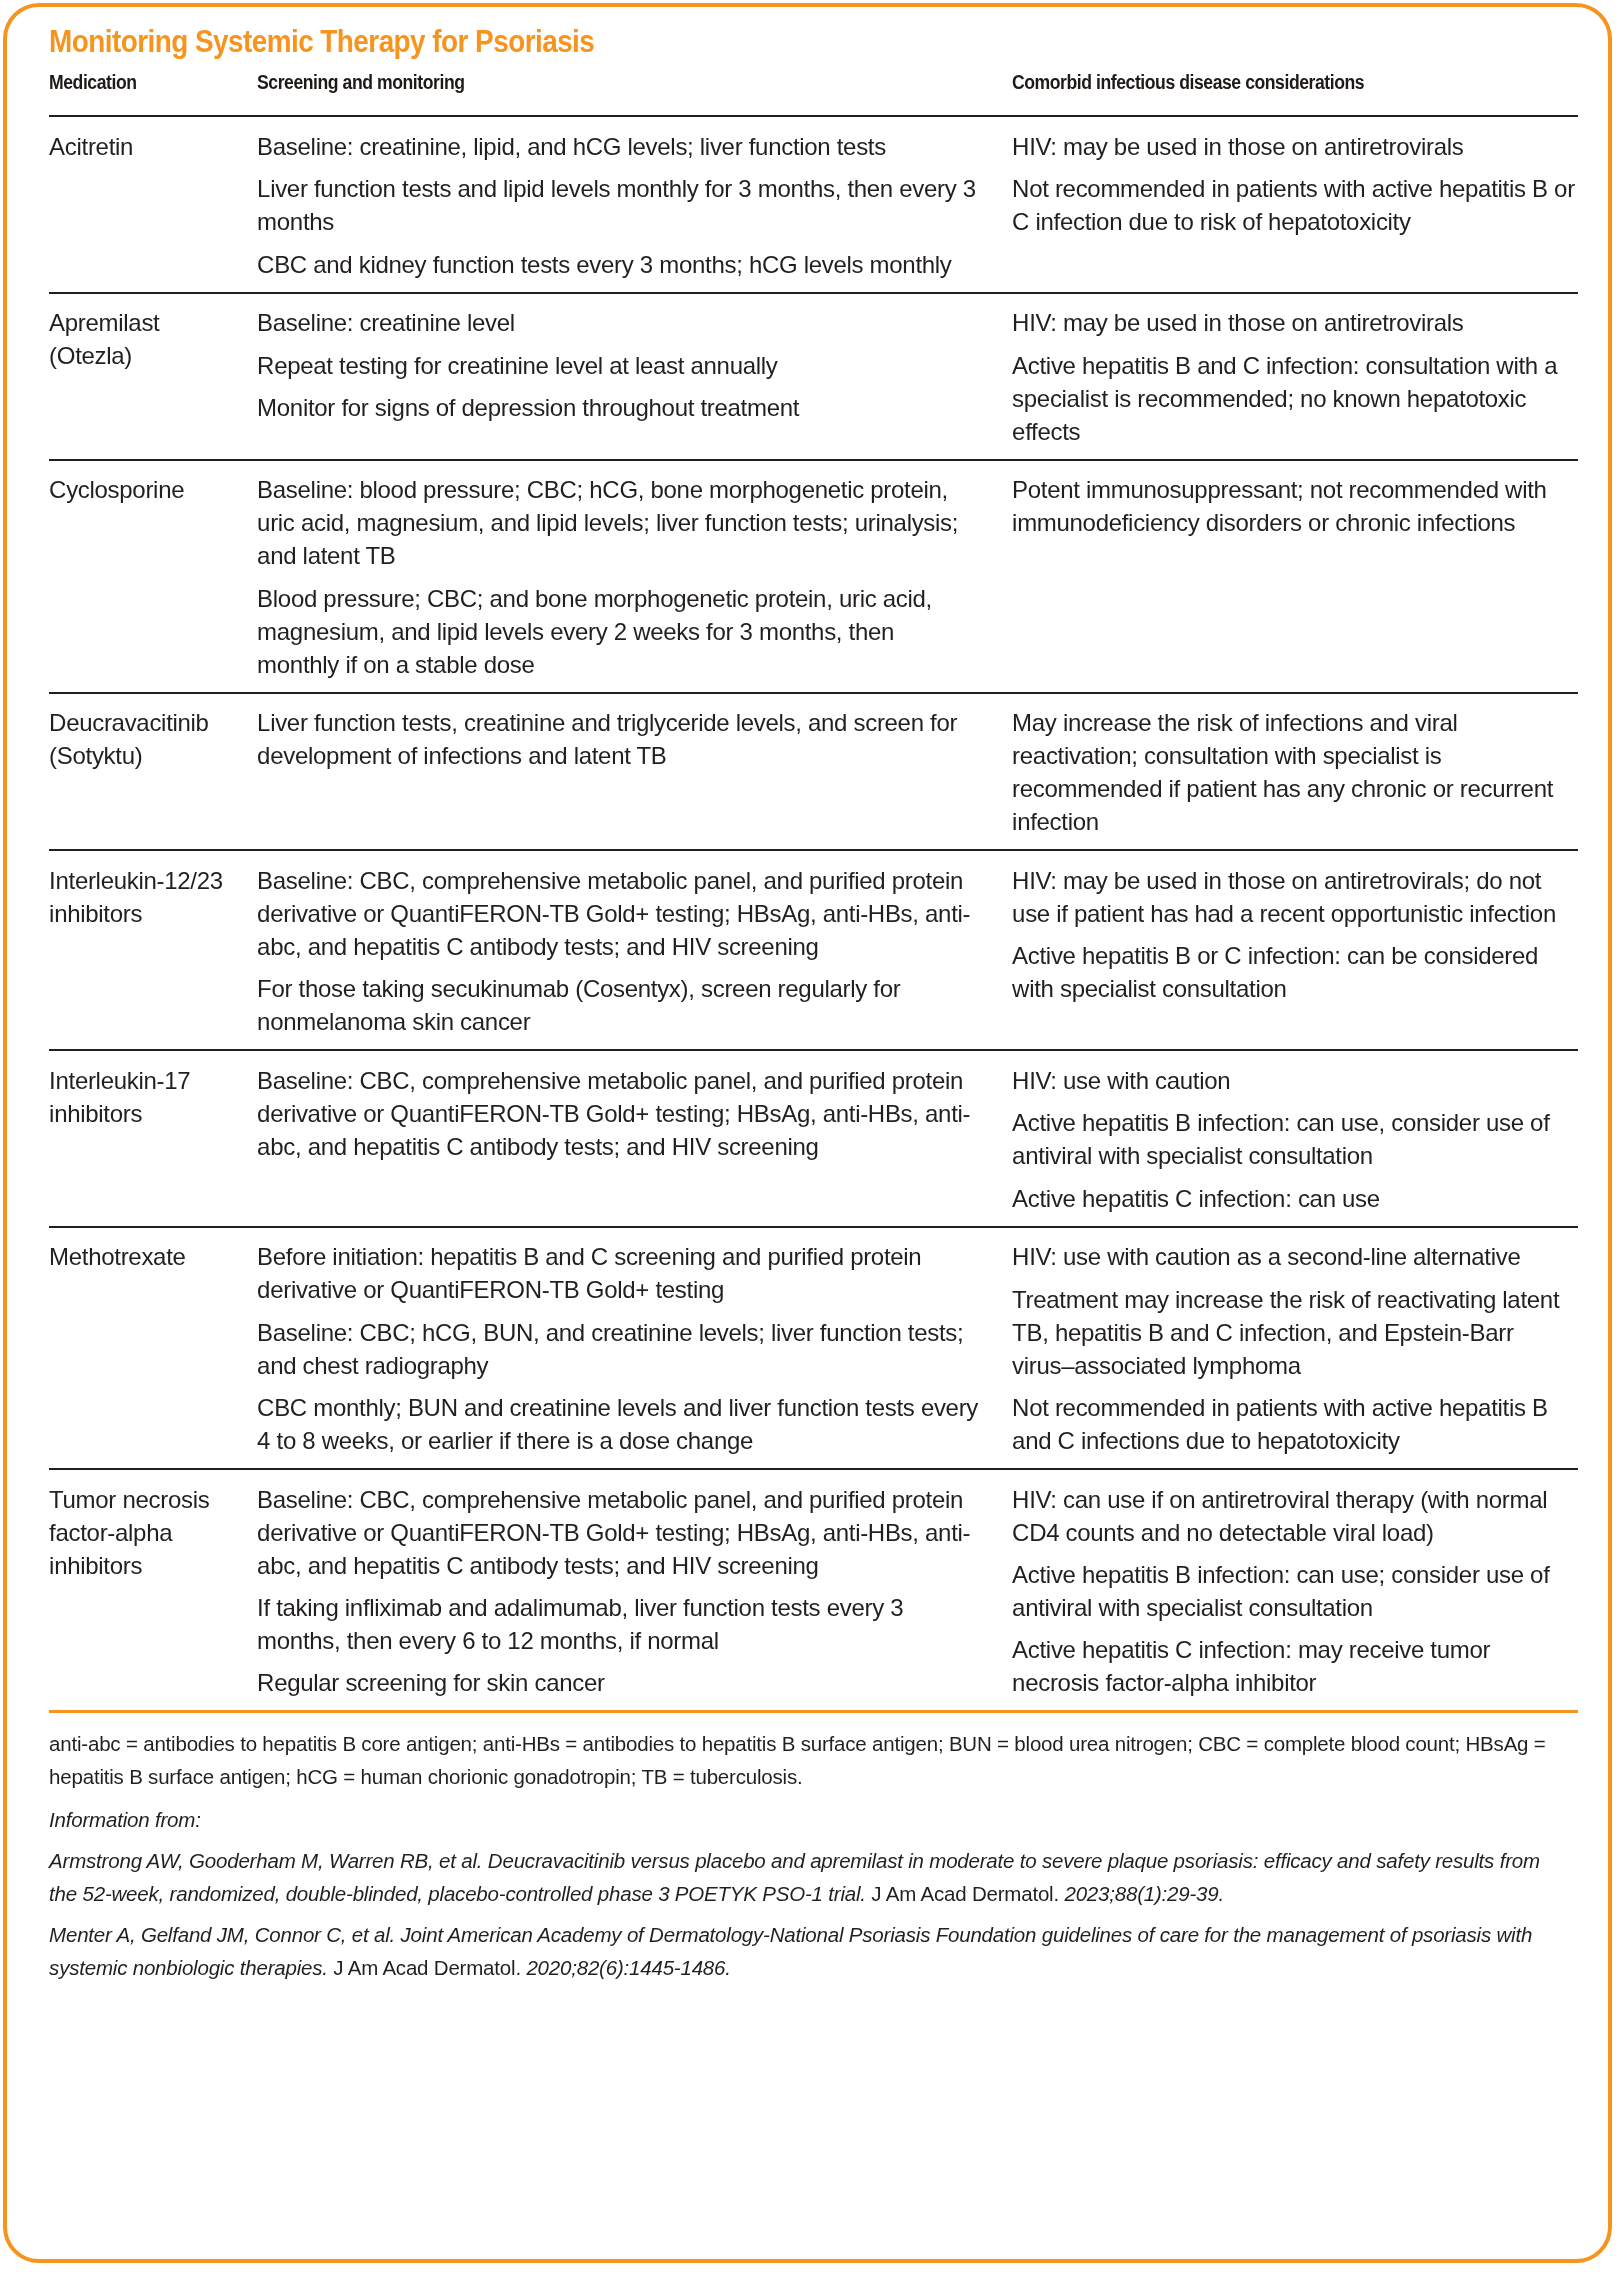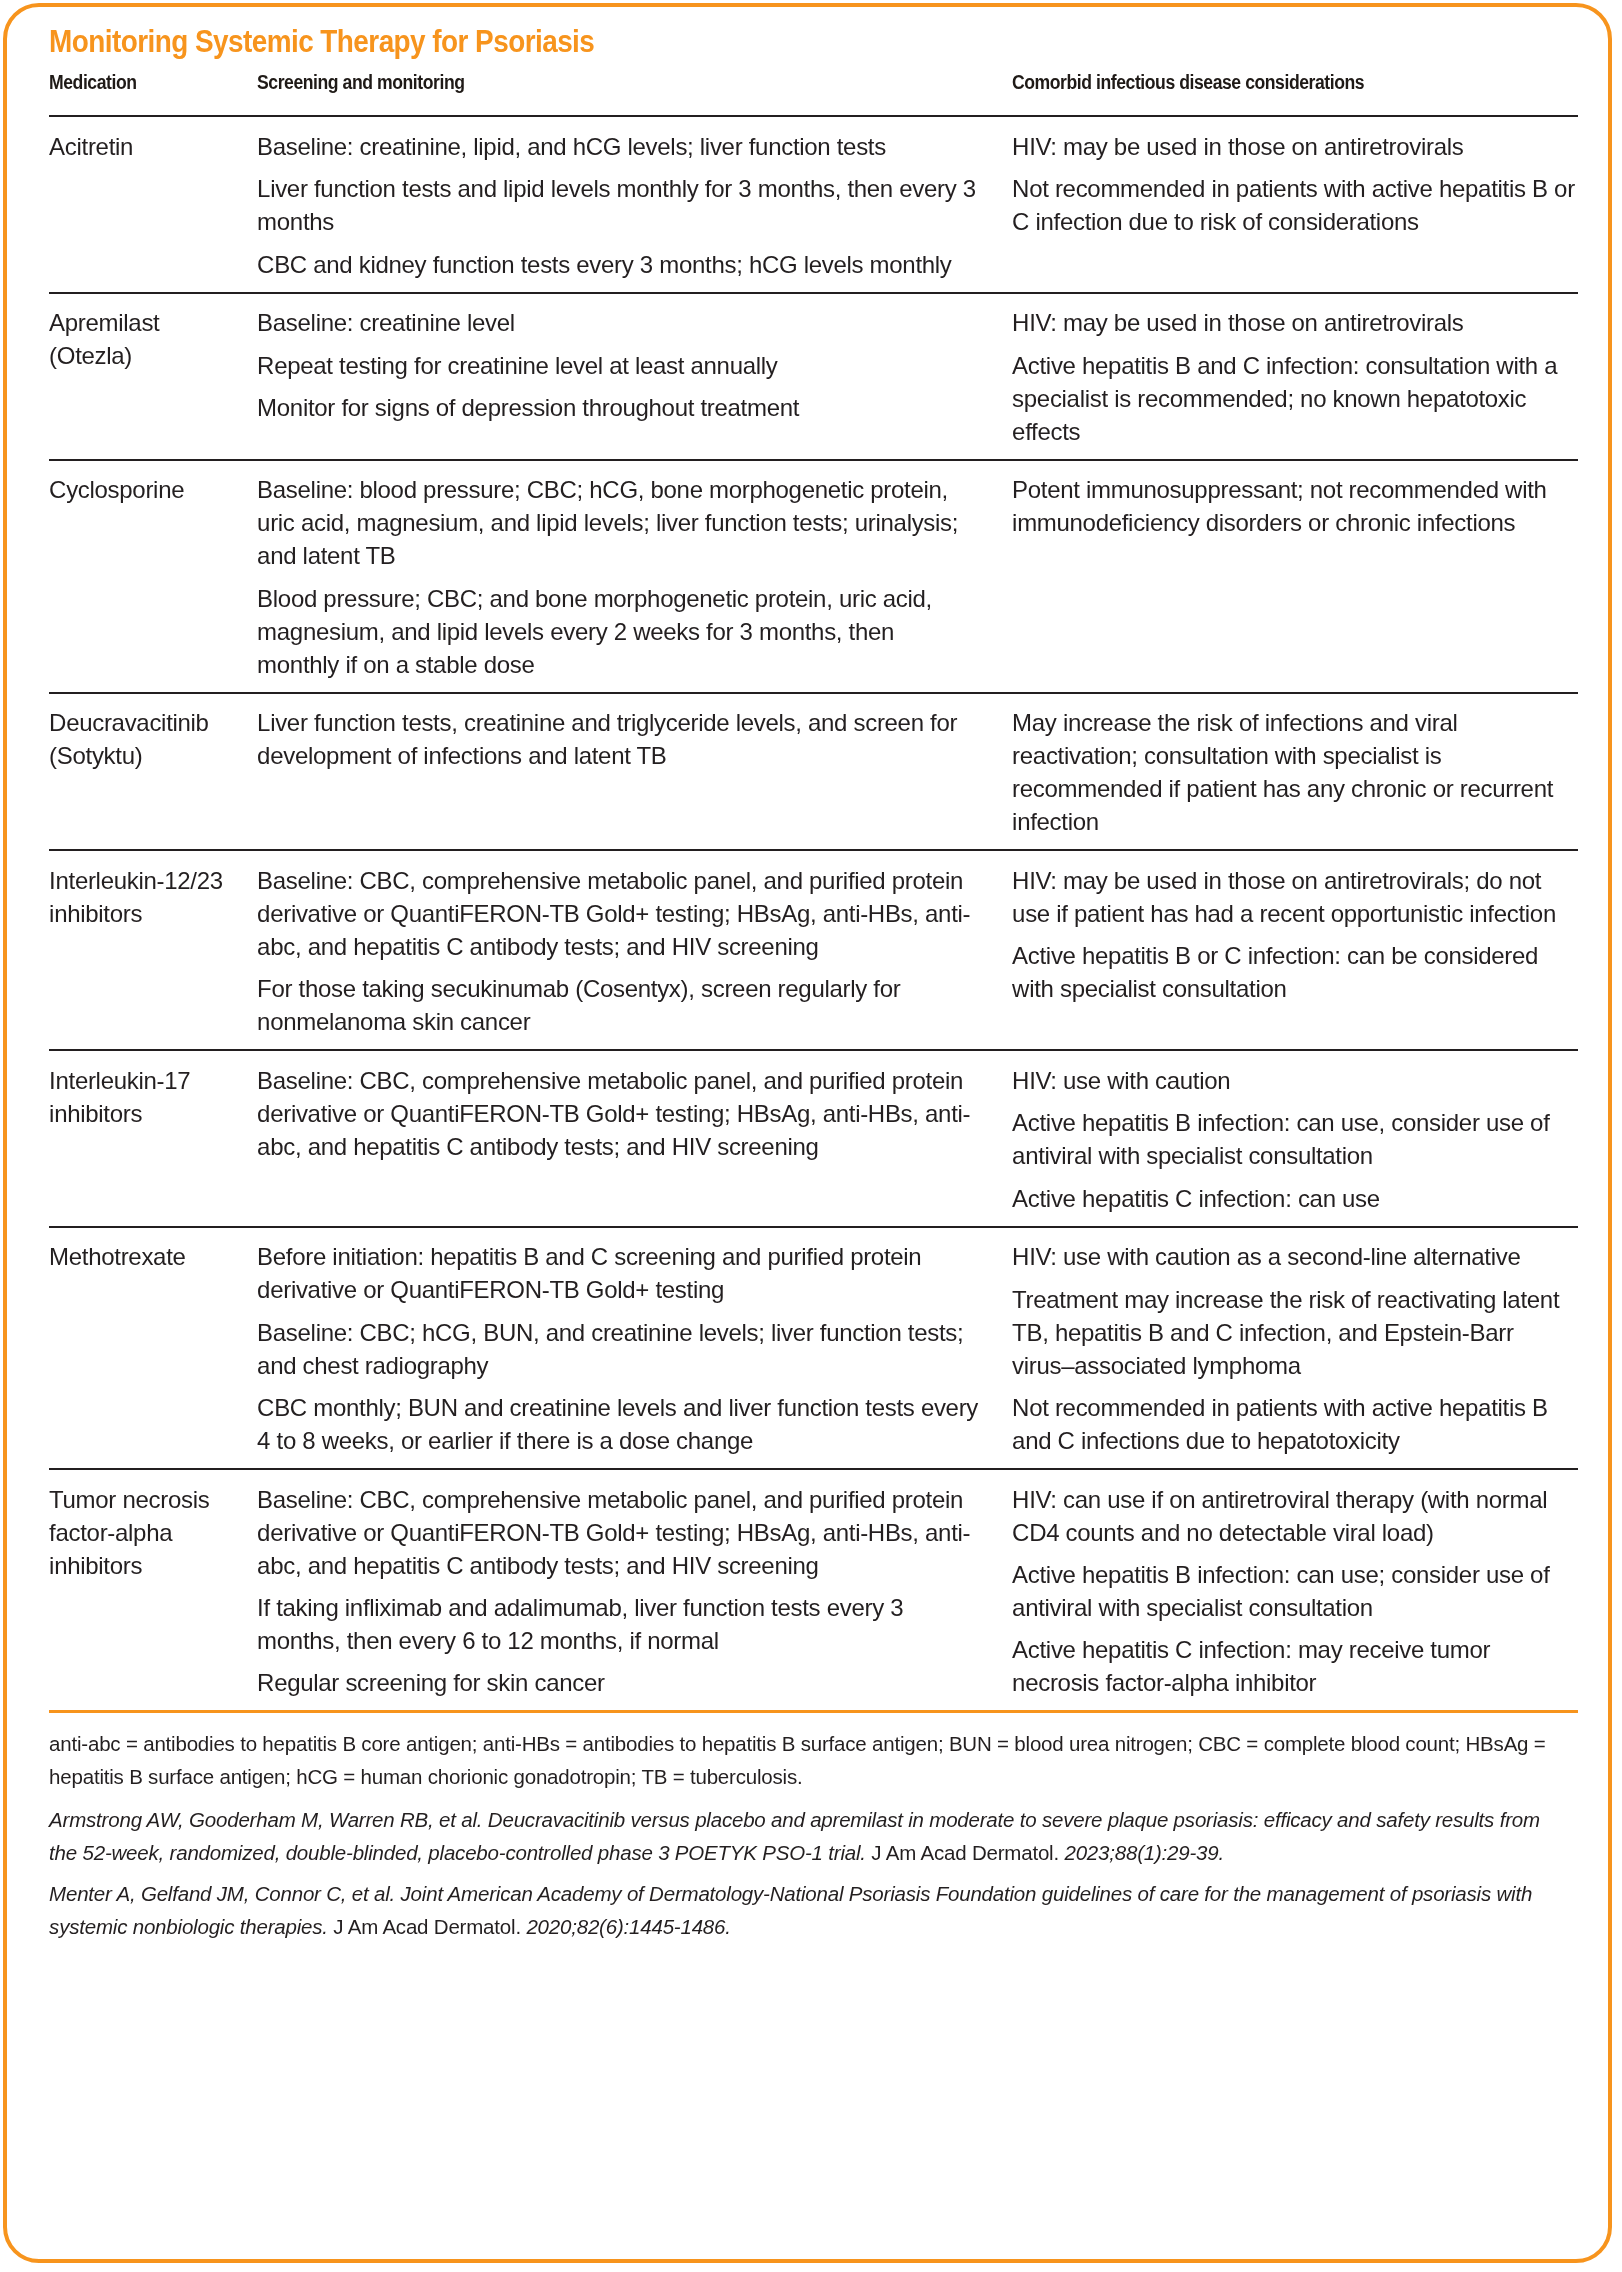--- a/index.html
+++ b/index.html
@@ -73,21 +73,21 @@
 
         <tr>
           <td class="med">Acitretin</td>
           <td class="mon">
             <div class="cell-para">Baseline: creatinine, lipid, and hCG levels; liver function tests</div>
             <div class="cell-para">Liver function tests and lipid levels monthly for 3 months, then every 3 months</div>
             <div class="cell-para">CBC and kidney function tests every 3 months; hCG levels monthly</div>
           </td>
           <td>
             <div class="cell-para">HIV: may be used in those on antiretrovirals</div>
-            <div class="cell-para">Not recommended in patients with active hepatitis B or C infection due to risk of considerations</div>
+            <div class="cell-para">Not recommended in patients with active hepatitis B or C infection due to risk of hepatotoxicity</div>
           </td>
         </tr>
 
         <tr>
           <td class="med">Apremilast (Otezla)</td>
           <td class="mon">
             <div class="cell-para">Baseline: creatinine level</div>
             <div class="cell-para">Repeat testing for creatinine level at least annually</div>
             <div class="cell-para">Monitor for signs of depression throughout treatment</div>
           </td>
@@ -167,20 +167,21 @@
             <div class="cell-para">HIV: can use if on antiretroviral therapy (with normal CD4 counts and no detectable viral load)</div>
             <div class="cell-para">Active hepatitis B infection: can use; consider use of antiviral with specialist consultation</div>
             <div class="cell-para">Active hepatitis C infection: may receive tumor necrosis factor-alpha inhibitor</div>
           </td>
         </tr>
       </tbody>
     </table>
 
     <div class="footer">
       <div class="abbrev">anti-abc = antibodies to hepatitis B core antigen; anti-HBs = antibodies to hepatitis B surface antigen; BUN = blood urea nitrogen; CBC = complete blood count; HBsAg = hepatitis B surface antigen; hCG = human chorionic gonadotropin; TB = tuberculosis.</div>
+      <div class="info-from">Information from:</div>
       <div class="ref">
         <span>Armstrong AW, Gooderham M, Warren RB, et al. Deucravacitinib versus placebo and apremilast in moderate to severe plaque psoriasis: efficacy and safety results from the 52-week, randomized, double-blinded, placebo-controlled phase 3 POETYK PSO-1 trial.</span>
         <span class="j">J Am Acad Dermatol.</span>
         <span>2023;88(1):29-39.</span>
       </div>
       <div class="ref">
         <span>Menter A, Gelfand JM, Connor C, et al. Joint American Academy of Dermatology-National Psoriasis Foundation guidelines of care for the management of psoriasis with systemic nonbiologic therapies.</span>
         <span class="j">J Am Acad Dermatol.</span>
         <span>2020;82(6):1445-1486.</span>
       </div>

